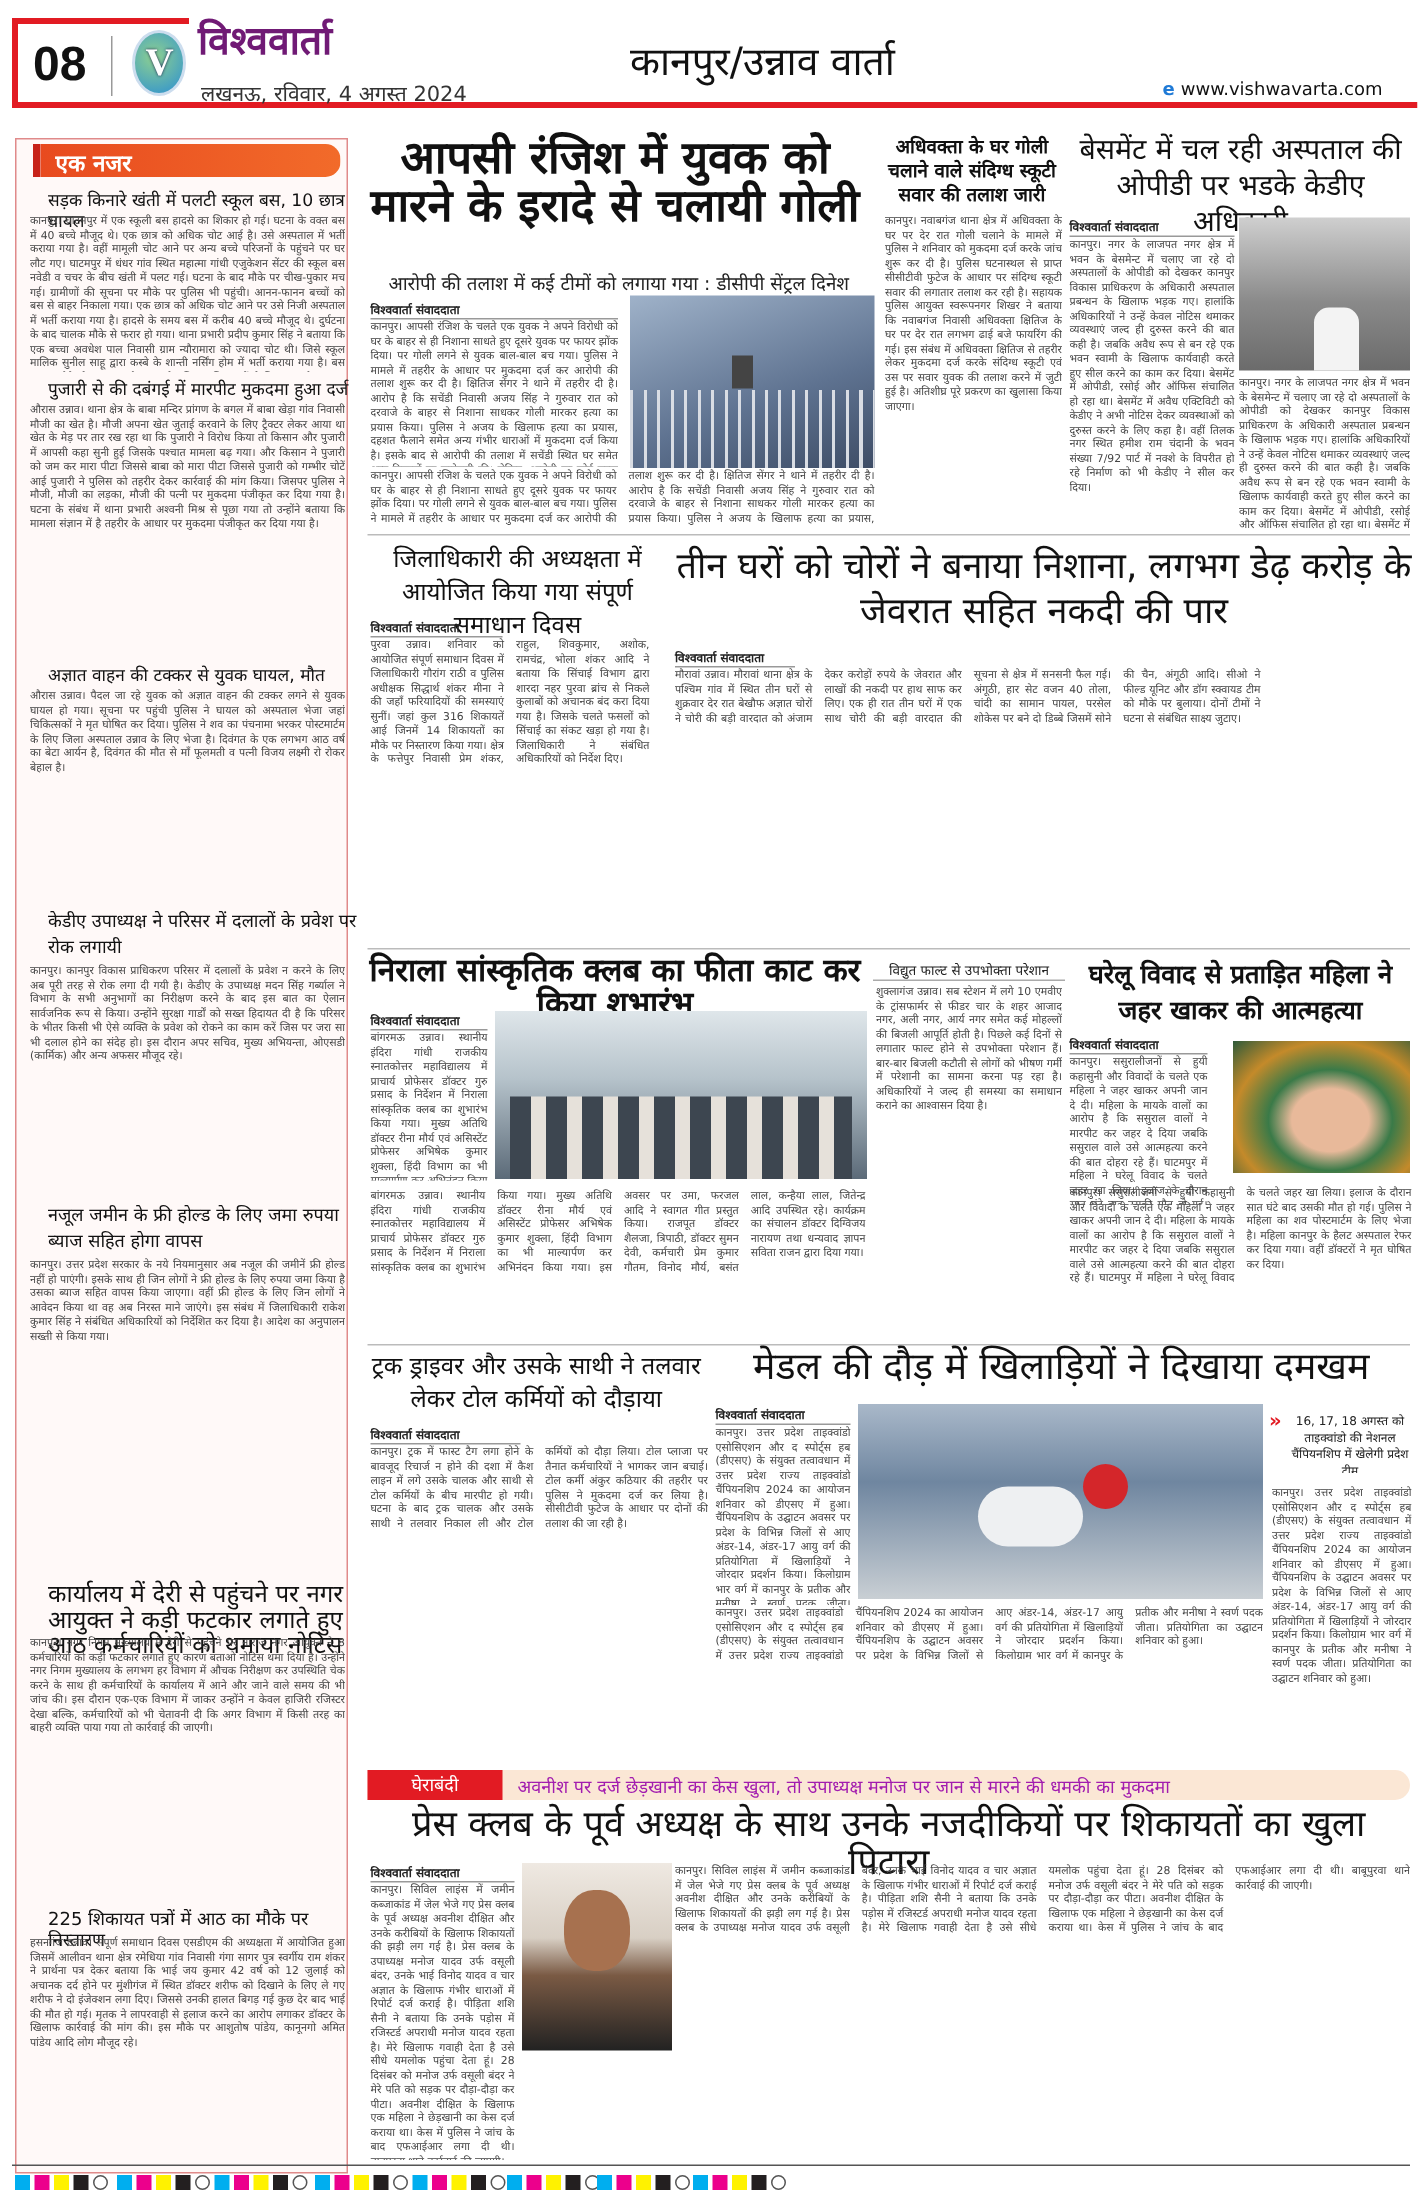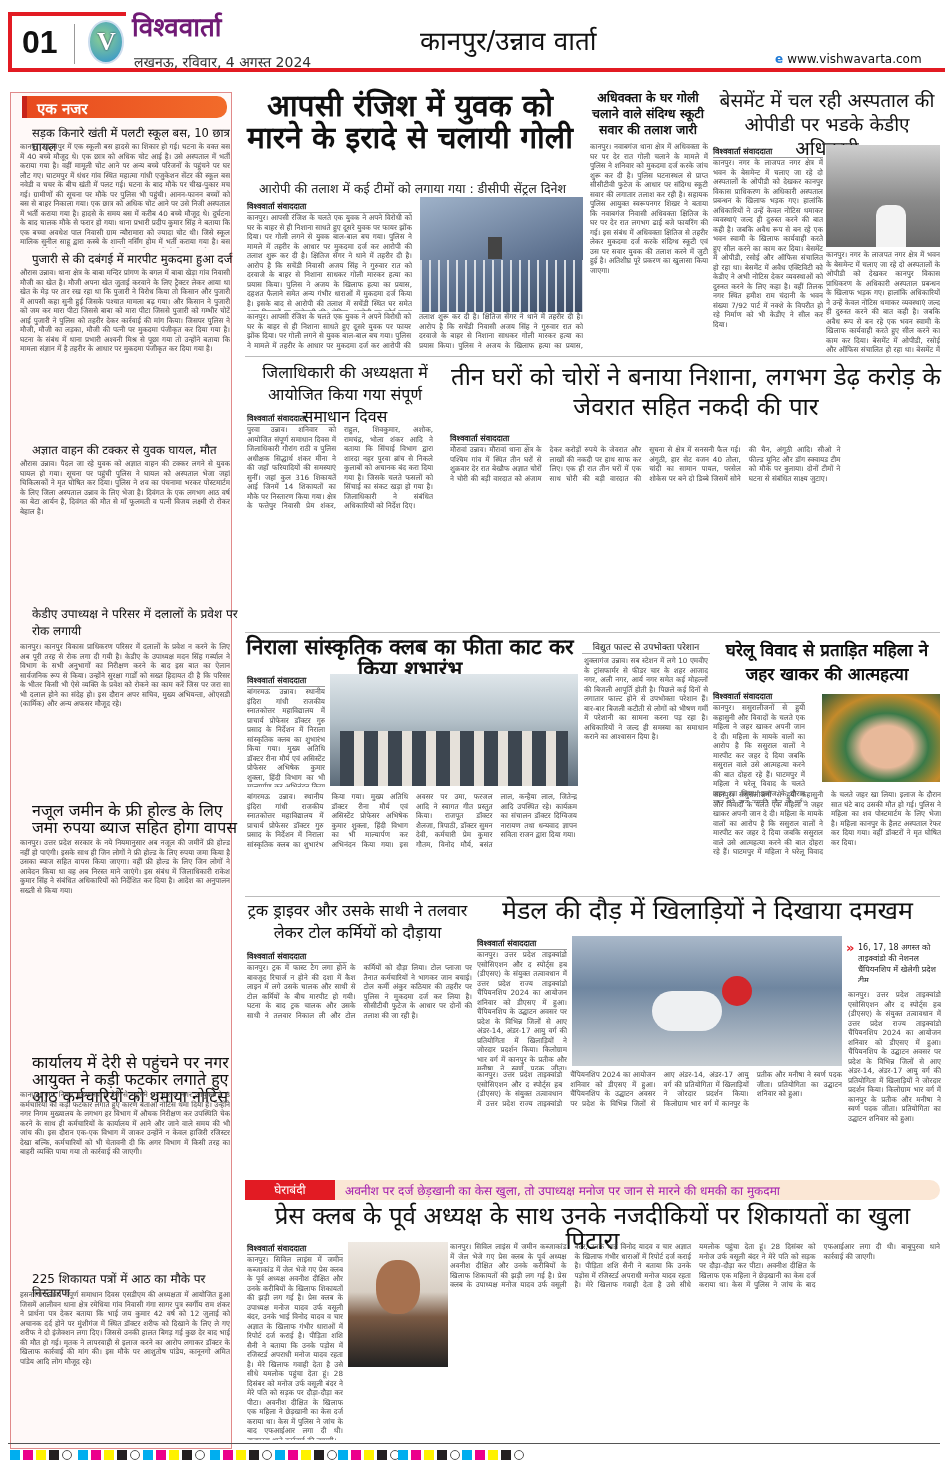--- a/index.html
+++ b/index.html
@@ -31,21 +31,21 @@
 .gh-tag{position:absolute;left:245px;top:1180px;width:90px;height:20px;background:#e21b23;color:#fff;font-size:12px;text-align:center;line-height:20px}
 .gh-text{position:absolute;left:345px;top:1182px;font-size:12px;color:#a21caf}
 </style>
 </head>
 <body>
 
 <div>
   <div class="abs" style="left:8px;top:12px;width:118px;height:4px;background:#e21b23"></div>
   <div class="abs" style="left:8px;top:12px;width:4px;height:60px;background:#e21b23"></div>
   <div class="hdr-line"></div>
-  <div class="pgno">01</div>
+  <div class="pgno">08</div>
   <div class="vsep"></div>
   <div class="logo">
       <span>V</span>
     </div>
   <div class="brand">विश्ववार्ता</div>
   <div class="dateline">लखनऊ,  रविवार, 4 अगस्त 2024</div>
   <div class="section">कानपुर/उन्नाव वार्ता</div>
   <div class="web"><i>e</i><span>www.vishwavarta.com</span></div>
 </div>
 
@@ -57,21 +57,21 @@
 
 <div class="lh" style="top:252px">पुजारी से की दबंगई में मारपीट मुकदमा हुआ दर्ज</div>
 <div class="body" style="left:20px;top:268px;width:210px;height:170px">औरास उन्नाव। थाना क्षेत्र के बाबा मन्दिर प्रांगण के बगल में बाबा खेड़ा गांव निवासी मौजी का खेत है। मौजी अपना खेत जुताई करवाने के लिए ट्रैक्टर लेकर आया था खेत के मेड़ पर तार रख रहा था कि पुजारी ने विरोध किया तो किसान और पुजारी में आपसी कहा सुनी हुई जिसके पश्चात मामला बढ़ गया। और किसान ने पुजारी को जम कर मारा पीटा जिससे बाबा को मारा पीटा जिससे पुजारी को गम्भीर चोटें आई पुजारी ने पुलिस को तहरीर देकर कार्रवाई की मांग किया। जिसपर पुलिस ने मौजी, मौजी का लड़का, मौजी की पत्नी पर मुकदमा पंजीकृत कर दिया गया है। घटना के संबंध में थाना प्रभारी अश्वनी मिश्र से पूछा गया तो उन्होंने बताया कि मामला संज्ञान में है तहरीर के आधार पर मुकदमा पंजीकृत कर दिया गया है।</div>
 
 <div class="lh" style="top:443px">अज्ञात वाहन की टक्कर से युवक घायल, मौत</div>
 <div class="body" style="left:20px;top:459px;width:210px;height:145px">औरास उन्नाव। पैदल जा रहे युवक को अज्ञात वाहन की टक्कर लगने से युवक घायल हो गया। सूचना पर पहुंची पुलिस ने घायल को अस्पताल भेजा जहां चिकित्सकों ने मृत घोषित कर दिया। पुलिस ने शव का पंचनामा भरकर पोस्टमार्टम के लिए जिला अस्पताल उन्नाव के लिए भेजा है। दिवंगत के एक लगभग आठ वर्ष का बेटा आर्यन है, दिवंगत की मौत से माँ फूलमती व पत्नी विजय लक्ष्मी रो रोकर बेहाल है।</div>
 
 <div class="lh" style="top:606px;font-size:12px;line-height:17px">केडीए उपाध्यक्ष ने परिसर में दलालों के प्रवेश पर रोक लगायी</div>
 <div class="body" style="left:20px;top:642px;width:210px;height:155px">कानपुर। कानपुर विकास प्राधिकरण परिसर में दलालों के प्रवेश न करने के लिए अब पूरी तरह से रोक लगा दी गयी है। केडीए के उपाध्यक्ष मदन सिंह गर्ब्याल ने विभाग के सभी अनुभागों का निरीक्षण करने के बाद इस बात का ऐलान सार्वजनिक रूप से किया। उन्होंने सुरक्षा गार्डों को सख्त हिदायत दी है कि परिसर के भीतर किसी भी ऐसे व्यक्ति के प्रवेश को रोकने का काम करें जिस पर जरा सा भी दलाल होने का संदेह हो। इस दौरान अपर सचिव, मुख्य अभियन्ता, ओएसडी (कार्मिक) और अन्य अफसर मौजूद रहे।</div>
 
-<div class="lh" style="top:802px;font-size:16px;line-height:17px">नजूल जमीन के फ्री होल्ड के लिए जमा रुपया ब्याज सहित होगा वापस</div>
+<div class="lh" style="top:802px;font-size:12px;line-height:17px">नजूल जमीन के फ्री होल्ड के लिए जमा रुपया ब्याज सहित होगा वापस</div>
 <div class="body" style="left:20px;top:838px;width:210px;height:212px">कानपुर। उत्तर प्रदेश सरकार के नये नियमानुसार अब नजूल की जमीनें फ्री होल्ड नहीं हो पाएंगी। इसके साथ ही जिन लोगों ने फ्री होल्ड के लिए रुपया जमा किया है उसका ब्याज सहित वापस किया जाएगा। वहीं फ्री होल्ड के लिए जिन लोगों ने आवेदन किया था वह अब निरस्त माने जाएंगे। इस संबंध में जिलाधिकारी राकेश कुमार सिंह ने संबंधित अधिकारियों को निर्देशित कर दिया है। आदेश का अनुपालन सख्ती से किया गया।</div>
 
 <div class="lh" style="top:1054px;font-size:16px;line-height:17px">कार्यालय में देरी से पहुंचने पर नगर आयुक्त ने कड़ी फटकार लगाते हुए आठ कर्मचारियों को थमाया नोटिस</div>
 <div class="body" style="left:20px;top:1090px;width:210px;height:178px">कानपुर। नगर निगम मुख्यालय में देरी से पहुंचने पर नाराज नगर आयुक्त ने 8 कर्मचारियों को कड़ी फटकार लगाते हुए कारण बताओ नोटिस थमा दिया है। उन्होंने नगर निगम मुख्यालय के लगभग हर विभाग में औचक निरीक्षण कर उपस्थिति चेक करने के साथ ही कर्मचारियों के कार्यालय में आने और जाने वाले समय की भी जांच की। इस दौरान एक-एक विभाग में जाकर उन्होंने न केवल हाजिरी रजिस्टर देखा बल्कि, कर्मचारियों को भी चेतावनी दी कि अगर विभाग में किसी तरह का बाहरी व्यक्ति पाया गया तो कार्रवाई की जाएगी।</div>
 
 <div class="lh" style="top:1272px;font-size:12px">225 शिकायत पत्रों में आठ का मौके पर निस्तारण</div>
 <div class="body" style="left:20px;top:1290px;width:210px;height:152px">हसनगंज उन्नाव। संपूर्ण समाधान दिवस एसडीएम की अध्यक्षता में आयोजित हुआ जिसमें आलीवन थाना क्षेत्र रमेधिया गांव निवासी गंगा सागर पुत्र स्वर्गीय राम शंकर ने प्रार्थना पत्र देकर बताया कि भाई जय कुमार 42 वर्ष को 12 जुलाई को अचानक दर्द होने पर मुंशीगंज में स्थित डॉक्टर शरीफ को दिखाने के लिए ले गए शरीफ ने दो इंजेक्शन लगा दिए। जिससे उनकी हालत बिगड़ गई कुछ देर बाद भाई की मौत हो गई। मृतक ने लापरवाही से इलाज करने का आरोप लगाकर डॉक्टर के खिलाफ कार्रवाई की मांग की। इस मौके पर आशुतोष पांडेय, कानूनगो अमित पांडेय आदि लोग मौजूद रहे।</div>
 
 <div class="big" style="left:245px;top:90px;width:330px;font-size:30px">आपसी रंजिश में युवक को मारने के इरादे से चलायी गोली</div>
 <div class="sub" style="left:245px;top:180px;width:335px;font-size:12.5px">आरोपी की तलाश में कई टीमों को लगाया गया : डीसीपी सेंट्रल दिनेश</div>
@@ -130,21 +130,21 @@
 <div class="body" style="left:247px;top:963px;width:225px;height:208px;column-count:2;column-gap:8px">कानपुर। ट्रक में फास्ट टैग लगा होने के बावजूद रिचार्ज न होने की दशा में कैश लाइन में लगे उसके चालक और साथी से टोल कर्मियों के बीच मारपीट हो गयी। घटना के बाद ट्रक चालक और उसके साथी ने तलवार निकाल ली और टोल कर्मियों को दौड़ा लिया। टोल प्लाजा पर तैनात कर्मचारियों ने भागकर जान बचाई। टोल कर्मी अंकुर कठियार की तहरीर पर पुलिस ने मुकदमा दर्ज कर लिया है। सीसीटीवी फुटेज के आधार पर दोनों की तलाश की जा रही है।</div>
 
 <div class="big" style="left:475px;top:898px;width:465px;font-size:25px;font-weight:normal">मेडल की दौड़ में खिलाड़ियों ने दिखाया दमखम</div>
 <div class="by" style="left:477px;top:937px;width:90px">विश्ववार्ता संवाददाता</div>
 <div class="body" style="left:477px;top:950px;width:90px;height:120px">कानपुर। उत्तर प्रदेश ताइक्वांडो एसोसिएशन और द स्पोर्ट्स हब (डीएसए) के संयुक्त तत्वावधान में उत्तर प्रदेश राज्य ताइक्वांडो चैंपियनशिप 2024 का आयोजन शनिवार को डीएसए में हुआ। चैंपियनशिप के उद्घाटन अवसर पर प्रदेश के विभिन्न जिलों से आए अंडर-14, अंडर-17 आयु वर्ग की प्रतियोगिता में खिलाड़ियों ने जोरदार प्रदर्शन किया। किलोग्राम भार वर्ग में कानपुर के प्रतीक और मनीषा ने स्वर्ण पदक जीता। प्रतियोगिता का उद्घाटन शनिवार को हुआ।</div>
 <div class="img" style="left:572px;top:936px;width:270px;height:130px;background:linear-gradient(180deg,#a9b8c9,#6f86a0 40%,#c9cfd4)">
   <div style="position:absolute;left:150px;top:40px;width:30px;height:30px;border-radius:50%;background:#d4262a"></div>
   <div style="position:absolute;left:80px;top:55px;width:70px;height:40px;background:#eef0f2;border-radius:20px"></div>
 </div>
 <div style="position:absolute;left:846px;top:940px;font-size:13px;color:#e21b23;font-weight:bold">»</div>
-<div class="body" style="left:858px;top:942px;width:84px;height:40px;font-size:8px;color:#222;line-height:11px;text-align:left">16, 17, 18 अगस्त को ताइक्वांडो की नेशनल चैंपियनशिप में खेलेगी प्रदेश टीम</div>
+<div class="body" style="left:858px;top:942px;width:84px;height:40px;font-size:8px;color:#222;line-height:11px;text-align:center">16, 17, 18 अगस्त को ताइक्वांडो की नेशनल चैंपियनशिप में खेलेगी प्रदेश टीम</div>
 <div class="body" style="left:848px;top:990px;width:93px;height:180px">कानपुर। उत्तर प्रदेश ताइक्वांडो एसोसिएशन और द स्पोर्ट्स हब (डीएसए) के संयुक्त तत्वावधान में उत्तर प्रदेश राज्य ताइक्वांडो चैंपियनशिप 2024 का आयोजन शनिवार को डीएसए में हुआ। चैंपियनशिप के उद्घाटन अवसर पर प्रदेश के विभिन्न जिलों से आए अंडर-14, अंडर-17 आयु वर्ग की प्रतियोगिता में खिलाड़ियों ने जोरदार प्रदर्शन किया। किलोग्राम भार वर्ग में कानपुर के प्रतीक और मनीषा ने स्वर्ण पदक जीता। प्रतियोगिता का उद्घाटन शनिवार को हुआ।</div>
 <div class="body" style="left:477px;top:1070px;width:365px;height:100px;column-count:4;column-gap:8px">कानपुर। उत्तर प्रदेश ताइक्वांडो एसोसिएशन और द स्पोर्ट्स हब (डीएसए) के संयुक्त तत्वावधान में उत्तर प्रदेश राज्य ताइक्वांडो चैंपियनशिप 2024 का आयोजन शनिवार को डीएसए में हुआ। चैंपियनशिप के उद्घाटन अवसर पर प्रदेश के विभिन्न जिलों से आए अंडर-14, अंडर-17 आयु वर्ग की प्रतियोगिता में खिलाड़ियों ने जोरदार प्रदर्शन किया। किलोग्राम भार वर्ग में कानपुर के प्रतीक और मनीषा ने स्वर्ण पदक जीता। प्रतियोगिता का उद्घाटन शनिवार को हुआ।</div>
 
 <div class="gh-bar"></div>
 <div class="gh-tag">घेराबंदी</div>
 <div class="gh-text">अवनीश पर दर्ज छेड़खानी का केस खुला, तो उपाध्यक्ष मनोज पर जान से मारने की धमकी का मुकदमा</div>
 <div class="big" style="left:245px;top:1204px;width:695px;font-size:24px;font-weight:normal">प्रेस क्लब के पूर्व अध्यक्ष के साथ उनके नजदीकियों पर शिकायतों का खुला पिटारा</div>
 <div class="by" style="left:247px;top:1242px;width:96px">विश्ववार्ता संवाददाता</div>
 <div class="body" style="left:247px;top:1255px;width:96px;height:185px">कानपुर। सिविल लाइंस में जमीन कब्जाकांड में जेल भेजे गए प्रेस क्लब के पूर्व अध्यक्ष अवनीश दीक्षित और उनके करीबियों के खिलाफ शिकायतों की झड़ी लग गई है। प्रेस क्लब के उपाध्यक्ष मनोज यादव उर्फ वसूली बंदर, उनके भाई विनोद यादव व चार अज्ञात के खिलाफ गंभीर धाराओं में रिपोर्ट दर्ज कराई है। पीड़िता शशि सैनी ने बताया कि उनके पड़ोस में रजिस्टर्ड अपराधी मनोज यादव रहता है। मेरे खिलाफ गवाही देता है उसे सीधे यमलोक पहुंचा देता हूं। 28 दिसंबर को मनोज उर्फ वसूली बंदर ने मेरे पति को सड़क पर दौड़ा-दौड़ा कर पीटा। अवनीश दीक्षित के खिलाफ एक महिला ने छेड़खानी का केस दर्ज कराया था। केस में पुलिस ने जांच के बाद एफआईआर लगा दी थी। बाबूपुरवा थाने कार्रवाई की जाएगी।</div>
 <div class="img" style="left:348px;top:1242px;width:100px;height:125px;background:linear-gradient(180deg,#efe9e2,#d8cfc4 40%,#7a5a44 60%,#222 100%)">

